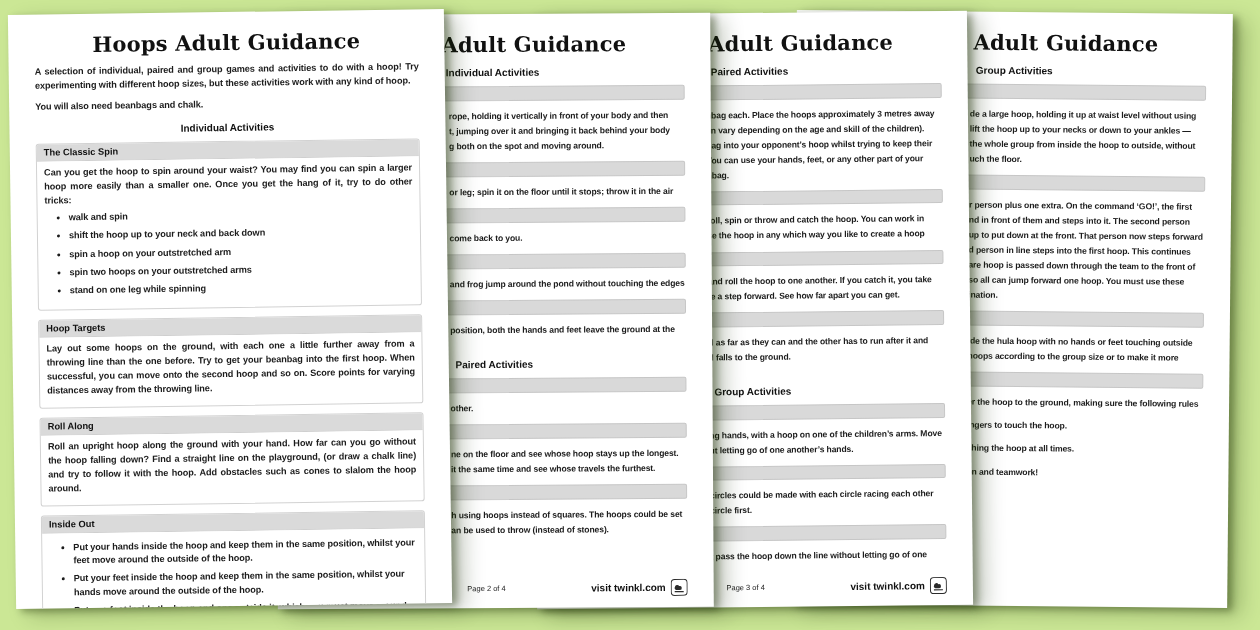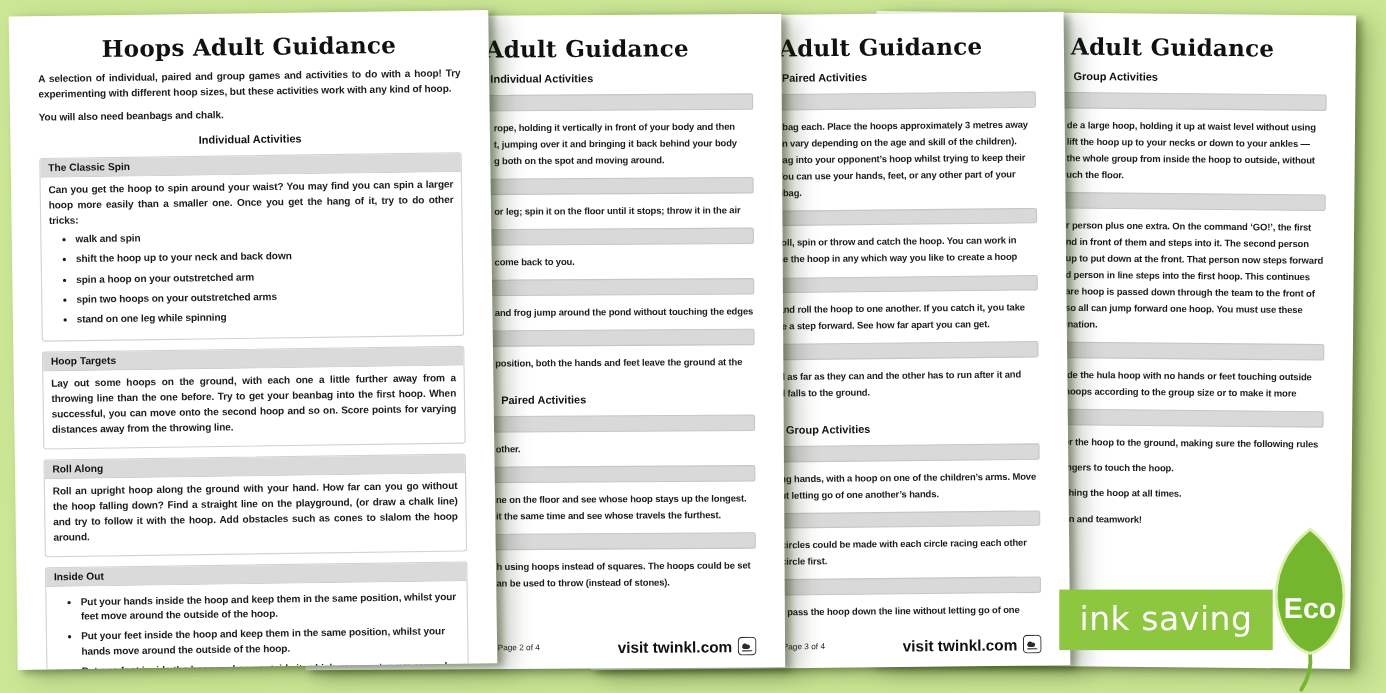--- a/index.html
+++ b/index.html
@@ -48,21 +48,21 @@
   .gbar { height:13px; background:#d9d9d9; border:1px solid #c6c6c6; border-radius:2px; margin:0 0 8px; }
   .frag {
     font-size:8.6px; font-weight:bold; line-height:1.75; letter-spacing:-0.12px;
     color:#1c1c1c; white-space:pre; margin:0 0 8px 148px;
   }
 
   .footer { margin-top:auto; display:flex; align-items:center; padding-top:6px; }
   .f-left { width:78px; display:flex; }
   .f-mid  { flex:1; text-align:center; font-size:7.5px; color:#222; }
   .f-right{ display:flex; align-items:center; gap:5px; }
-  .visit  { font-size:14px; font-weight:bold; color:#111; }
+  .visit  { font-size:10px; font-weight:bold; color:#111; }
   .tw-logo {
     position:relative; background:#101010; color:#fff; font-weight:bold; font-size:10px;
     padding:4px 9px 5px; border-radius:11px; line-height:1;
   }
   .tw-logo::before {
     content:""; position:absolute; top:-5px; left:11px; width:13px; height:13px;
     background:#101010; border-radius:50%;
   }
   .tw-logo::after {
     content:""; position:absolute; top:-3px; left:27px; width:9px; height:9px;
@@ -234,24 +234,14 @@
         <ul class="blist">
           <li>Put your hands inside the hoop and keep them in the same position, whilst your feet move around the outside of the hoop.</li>
           <li>Put your feet inside the hoop and keep them in the same position, whilst your hands move around the outside of the hoop.</li>
           <li>Put one foot inside the hoop and one outside it, which you must move around the hoop. Try moving in a forwards direction and then backwards.</li>
         </ul>
       </div>
     </section>
 
   </div>
 
-  <div class="eco-wrap">
-    <div class="eco-bar">
-      <span>ink saving</span>
-    </div>
-    <svg class="eco-leaf" width="90" height="152" viewBox="0 0 90 152">
-      <path d="M46,116 C47.5,128 45,138 38,149" fill="none" stroke="#74b62e" stroke-width="3.5" stroke-linecap="round"></path>
-      <path d="M46,3 C68,20 80,46 76,74 C72,98 60,112 46,116 C32,112 20,98 16,74 C12,46 24,20 46,3 Z" fill="#74b62e" stroke="#ddefae" stroke-width="2.5"></path>
-      <text x="46" y="84" text-anchor="middle" fill="#ffffff" font-family="Liberation Sans, sans-serif" font-size="26" font-weight="bold">Eco</text>
-    </svg>
-  </div>
 
 </div>
 
 </body></html>

